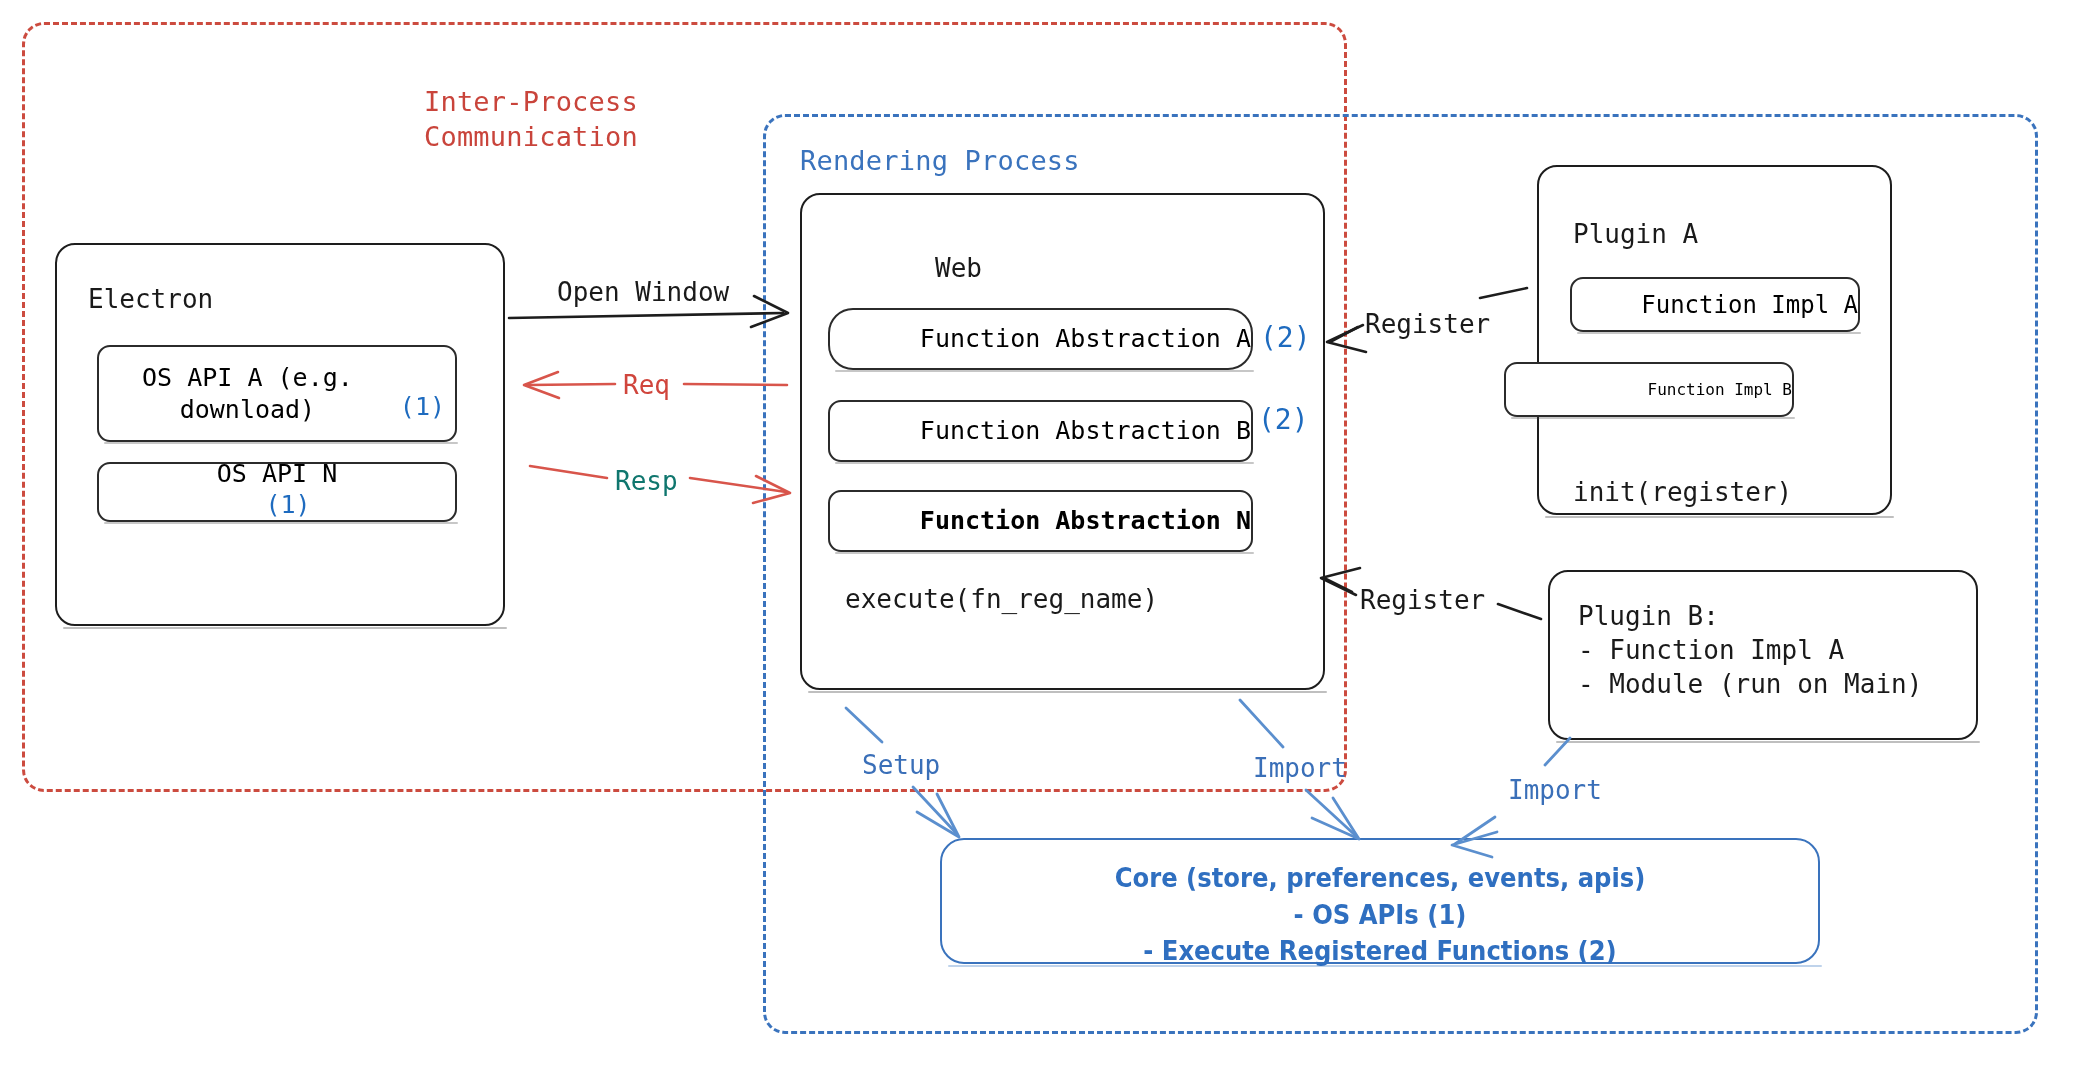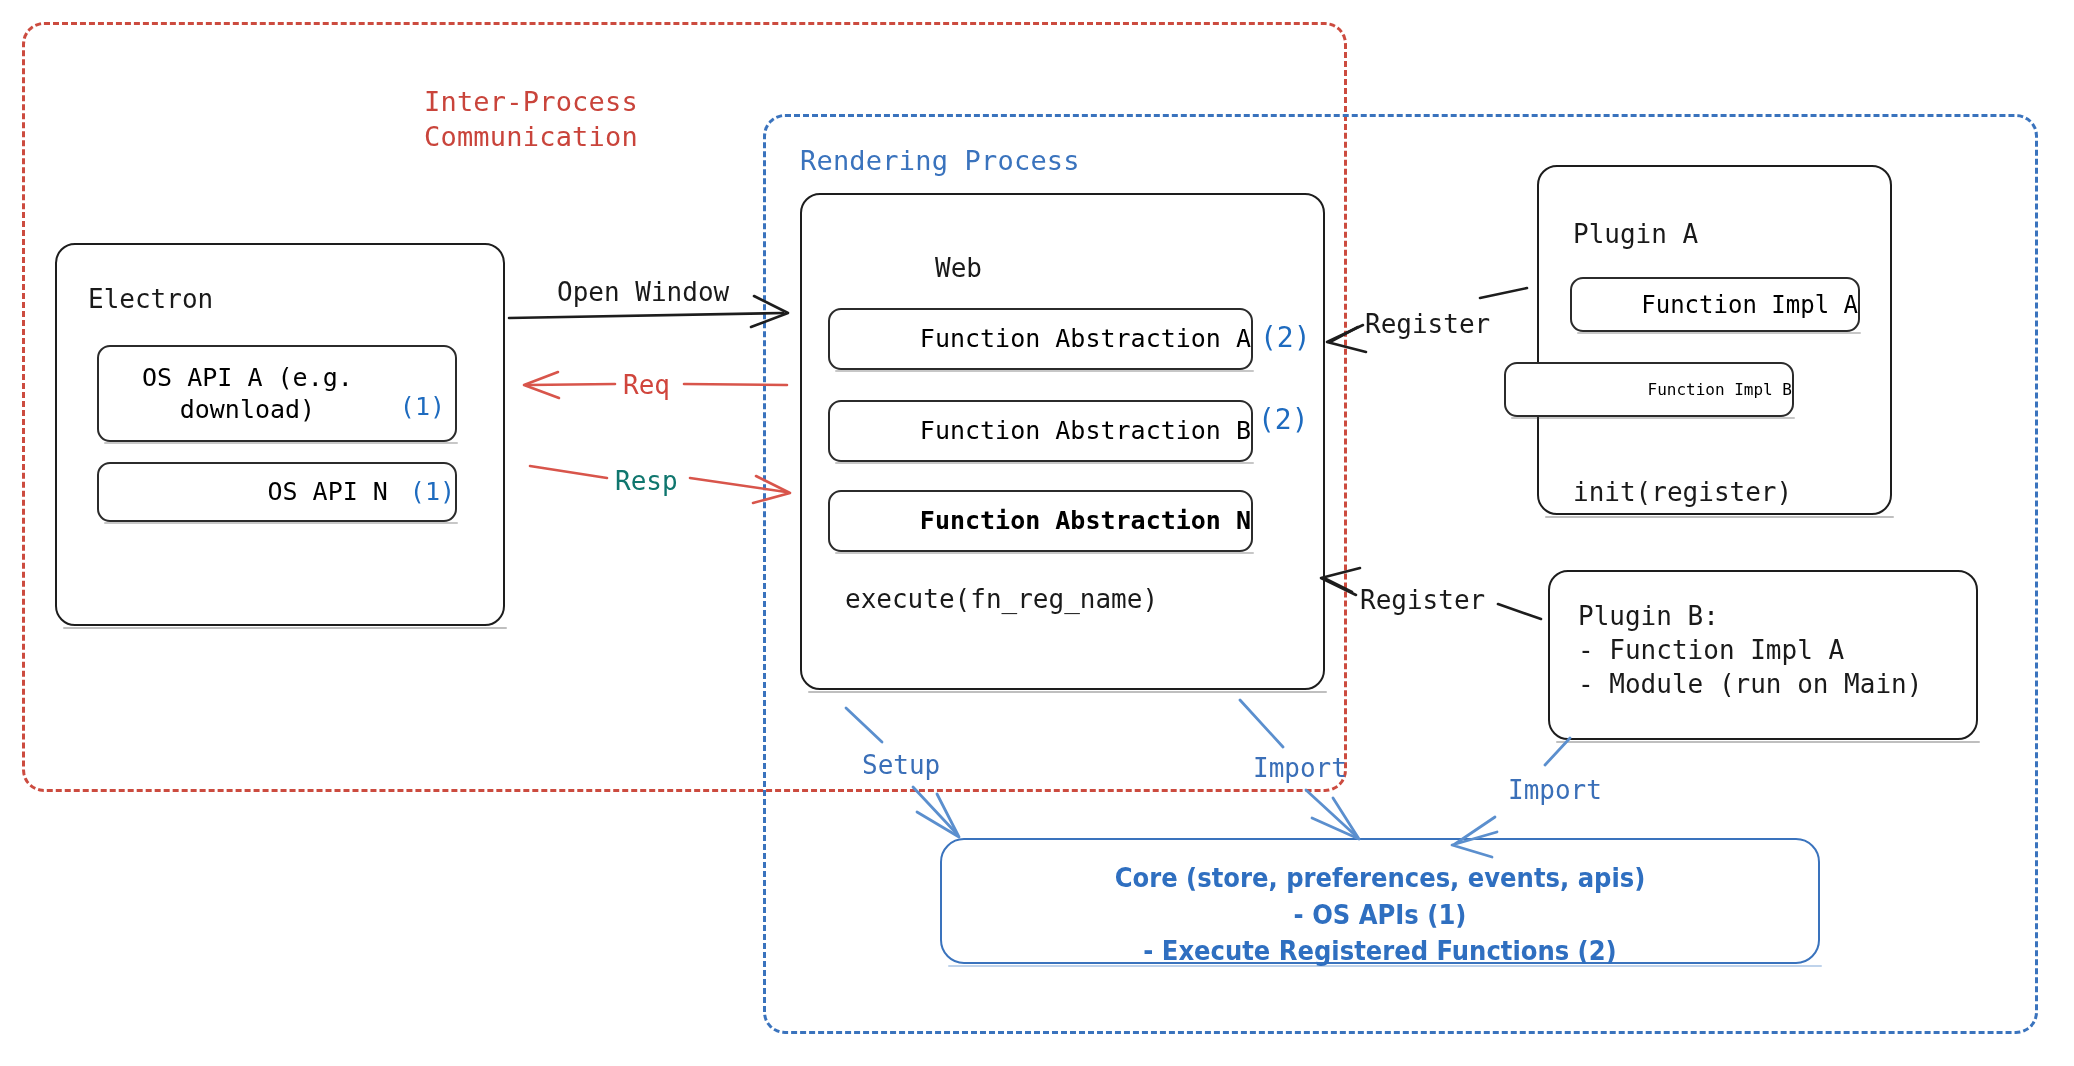--- a/index.html
+++ b/index.html
@@ -20,27 +20,27 @@
   .box::after{content:"";position:absolute;left:6px;right:-4px;bottom:-5px;height:2px;background:rgba(60,60,60,.33);border-radius:2px;}
   .inner{position:absolute;box-sizing:border-box;border:2px solid #2b2b2b;border-radius:13px;background:#fff;
          display:flex;align-items:center;justify-content:flex-end;text-align:center;line-height:1.25;}
   .inner::after{content:"";position:absolute;left:5px;right:-3px;bottom:-4px;height:1.6px;background:rgba(70,70,70,.30);border-radius:2px;}
   .lbl{position:absolute;white-space:pre;line-height:1.30;color:#1a1a1a;}
 
   
   #electron-box{left:55px;top:243px;width:450px;height:383px;}
   #electron-title{left:88px;top:283px;font-size:26px;}
   #osapi-a{left:97px;top:345px;width:360px;height:97px;font-size:25px;padding:12px 10px;}
-  #osapi-n{left:97px;top:462px;width:360px;height:60px;font-size:25px;}
+  #osapi-n{left:97px;top:462px;width:360px;height:60px;font-size:25px;flex-direction:column;}
   .mark{color:#1e6bbf;}
 
   
   #web-box{left:800px;top:193px;width:525px;height:497px;}
   #web-title{left:935px;top:252px;font-size:26px;}
-  #fa-a{left:828px;top:308px;width:425px;height:62px;font-size:25px;}
+  #fa-a{left:828px;top:308px;width:425px;height:62px;font-size:25px;border-radius:25px;}
   #fa-b{left:828px;top:400px;width:425px;height:62px;font-size:25px;}
   #fa-n{left:828px;top:490px;width:425px;height:62px;font-size:25px;font-weight:bold;}
   #fa-a-mark{left:1260px;top:320px;font-size:28px;}
   #fa-b-mark{left:1258px;top:402px;font-size:28px;}
   #web-exec{left:845px;top:583px;font-size:26px;}
 
   
   #plugin-a-box{left:1537px;top:165px;width:355px;height:350px;}
   #plugin-a-title{left:1573px;top:218px;font-size:26px;}
   #pa-impl-a{left:1570px;top:277px;width:290px;height:55px;font-size:24px;}

